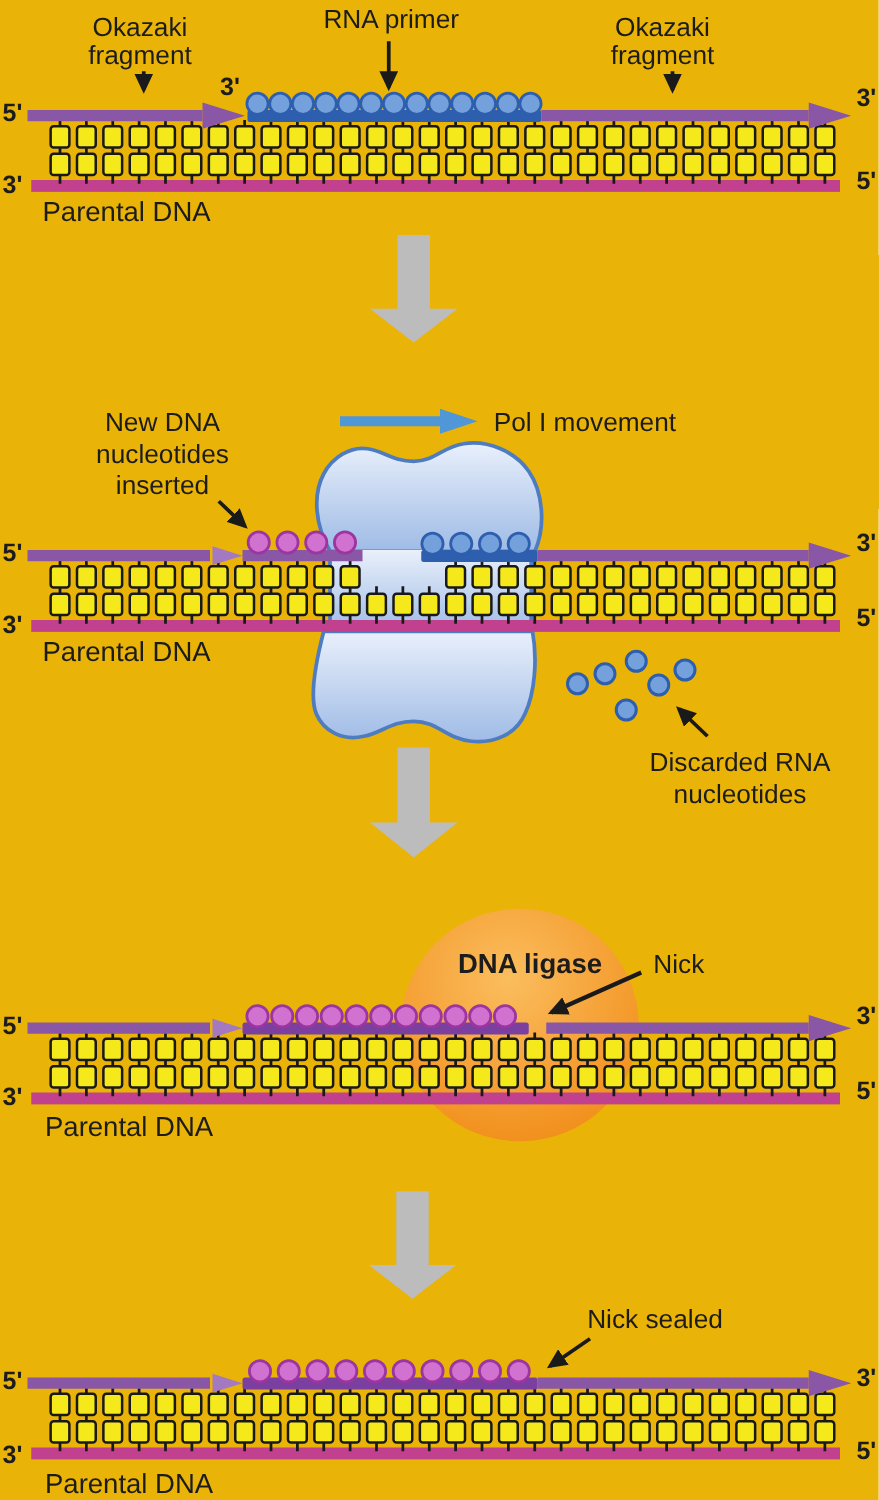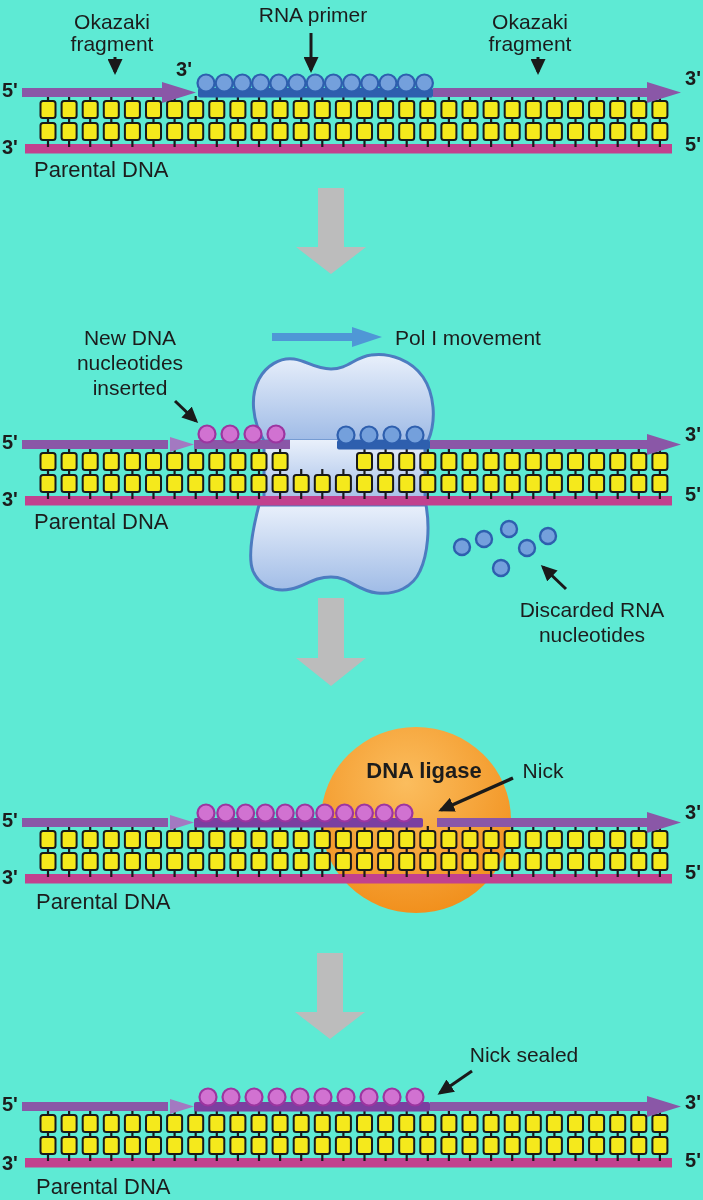--- a/index.html
+++ b/index.html
@@ -1,16 +1,16 @@
 <!DOCTYPE html>
 <html><head>
 <meta charset="utf-8">
 <style>
   html,body{margin:0;padding:0;background:#ffffff;}
-  .stage{position:relative;width:703px;height:1200px;background:#5eead4;overflow:hidden;}
+  .stage{position:relative;width:703px;height:1200px;background:#eab308;overflow:hidden;}
   svg{display:block;}
   text{font-family:"Liberation Sans","DejaVu Sans",sans-serif;fill:#1c1c1c;}
   .lbl{font-size:21px;}
   .mid{text-anchor:middle;}
   .end{text-anchor:end;}
   .prime{font-size:20px;font-weight:bold;}
   .plbl{font-size:22px;}
   .liglbl{font-size:22px;font-weight:bold;}
 </style>
 </head>

